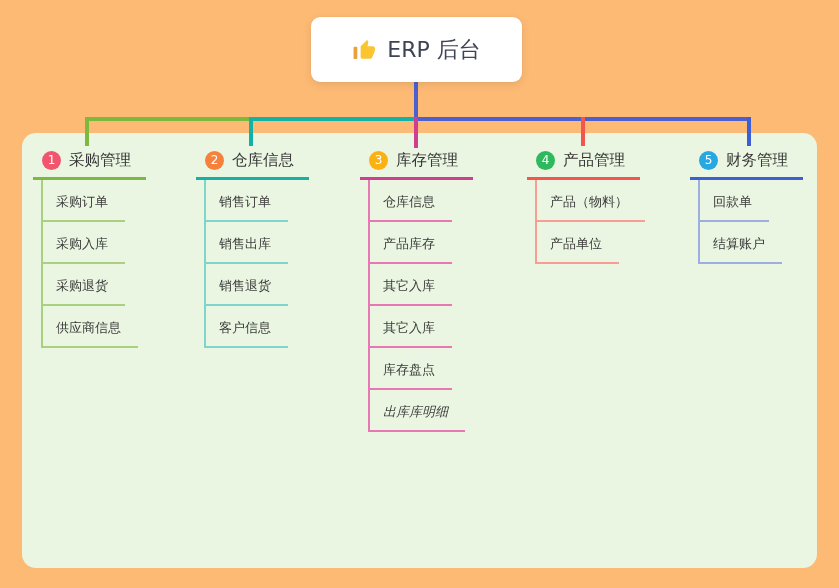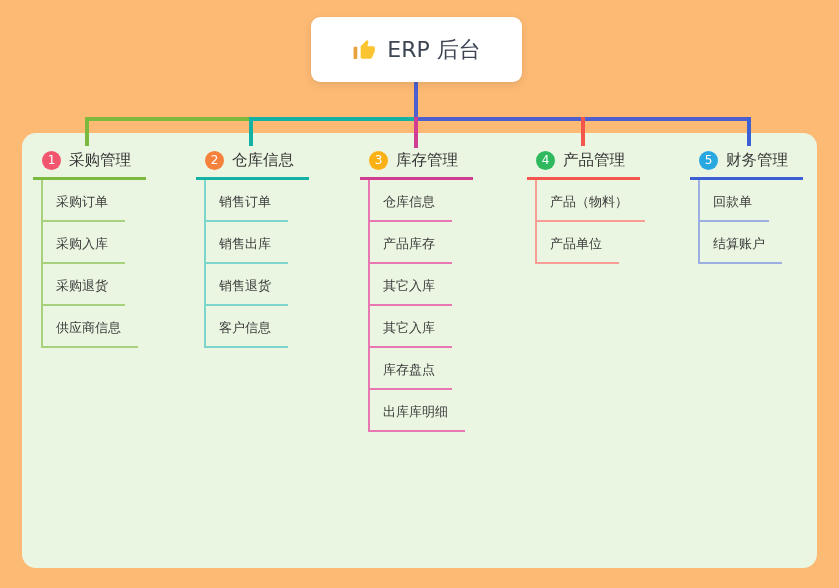--- a/index.html
+++ b/index.html
@@ -112,21 +112,21 @@
           <div class="item">
             <span style="border-bottom-color: rgb(232, 120, 180);">其它入库</span>
           </div>
           <div class="item">
             <span style="border-bottom-color: rgb(232, 120, 180);">其它入库</span>
           </div>
           <div class="item">
             <span style="border-bottom-color: rgb(232, 120, 180);">库存盘点</span>
           </div>
           <div class="item">
-            <span style="border-bottom-color: rgb(232, 120, 180);">出库库明细</span>
+            <span style="border-bottom-color: rgb(232, 120, 180); font-style: italic;">出库库明细</span>
           </div>
         </div></div>
       <div class="branch" style="left: 527px;"><div class="branch-header" style="border-bottom-color: rgb(242, 86, 76);">
           <span class="badge" style="background: rgb(46, 185, 94);">4</span>
           <span>产品管理</span>
         </div><div class="items" style="border-left-color: rgb(247, 157, 150);">
           <div class="item">
             <span style="border-bottom-color: rgb(247, 157, 150);">产品（物料）</span>
           </div>
           <div class="item">

